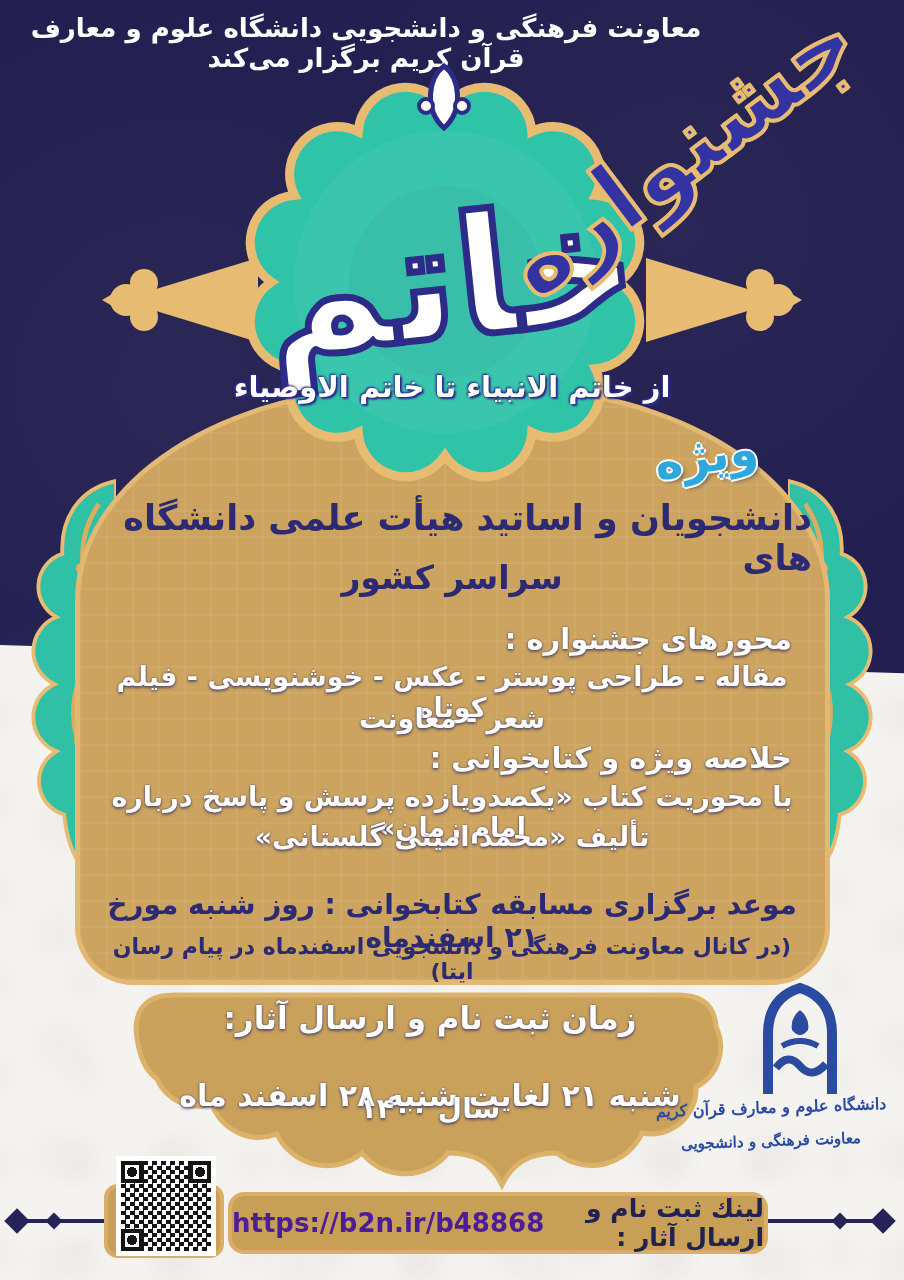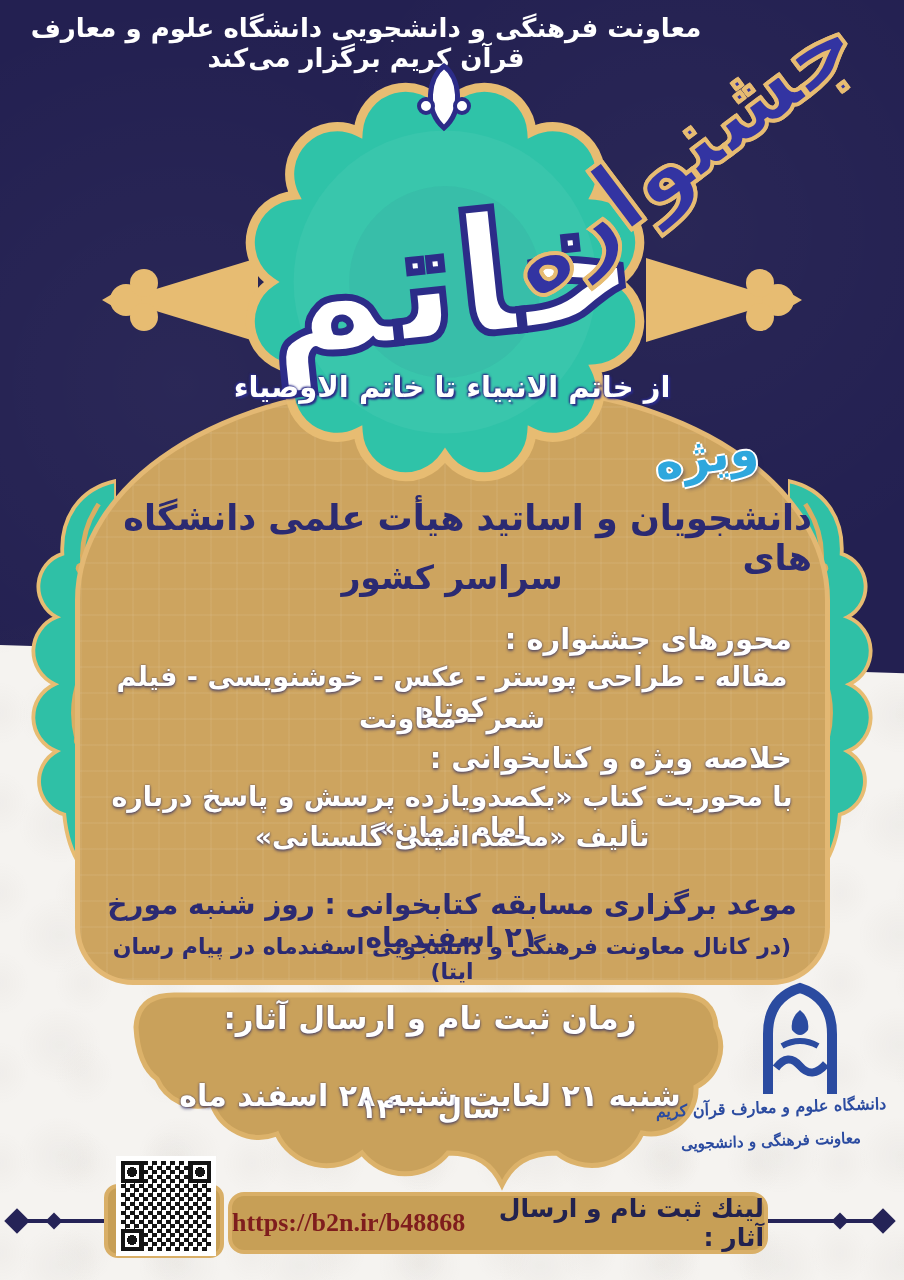--- a/index.html
+++ b/index.html
@@ -104,21 +104,21 @@
     font-family:"DejaVu Serif",serif;font-weight:bold;}
   .logo-line1{top:1098px;font-size:16px;transform:rotate(-2deg);}
   .logo-line2{top:1132px;font-size:15px;transform:rotate(-2deg);}
   
   .footer-bar{
     position:absolute;left:228px;top:1192px;width:540px;height:62px;
     background:#c79f56;border:4px solid #d9af67;border-radius:16px;box-sizing:border-box;
     display:flex;align-items:center;justify-content:center;gap:12px;
   }
   .footer-label{color:#22224f;font-size:25px;font-weight:bold;}
-  .footer-url{color:#7f1d1d;font-size:26px;font-weight:bold;direction:ltr;unicode-bidi:bidi-override;font-family:Liberation Serif, serif;}
+  .footer-url{color:#4c1d95;font-size:26px;font-weight:bold;direction:ltr;unicode-bidi:bidi-override;}
   .qr-tile{
     position:absolute;left:104px;top:1184px;width:120px;height:74px;
     background:#c79f56;border:4px solid #d9af67;border-radius:14px;box-sizing:border-box;
   }
   .qr{
     position:absolute;left:116px;top:1156px;width:100px;height:100px;
     background:#ffffff;padding:5px;box-sizing:border-box;
   }
   .qr-noise{
     width:100%;height:100%;

